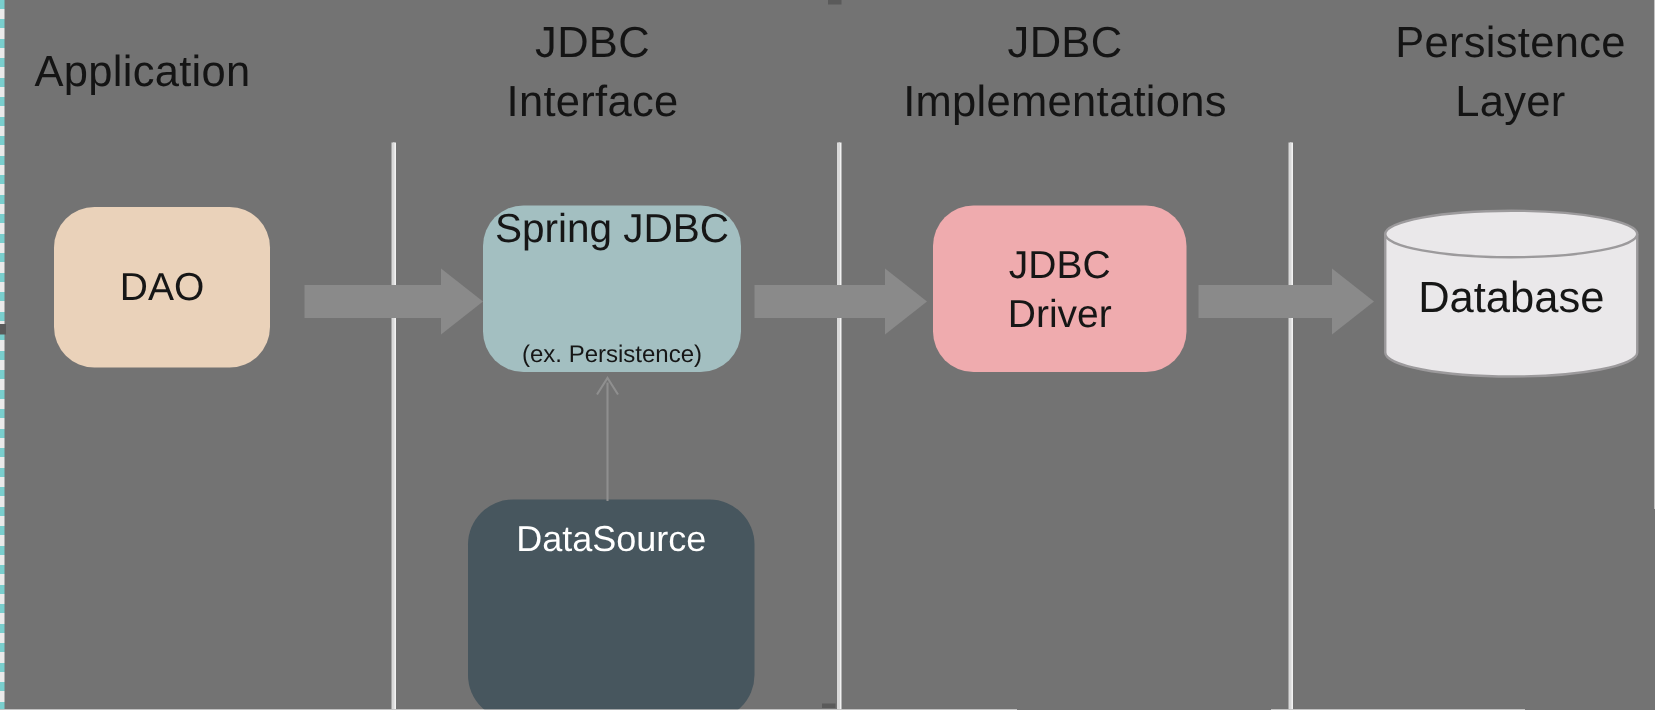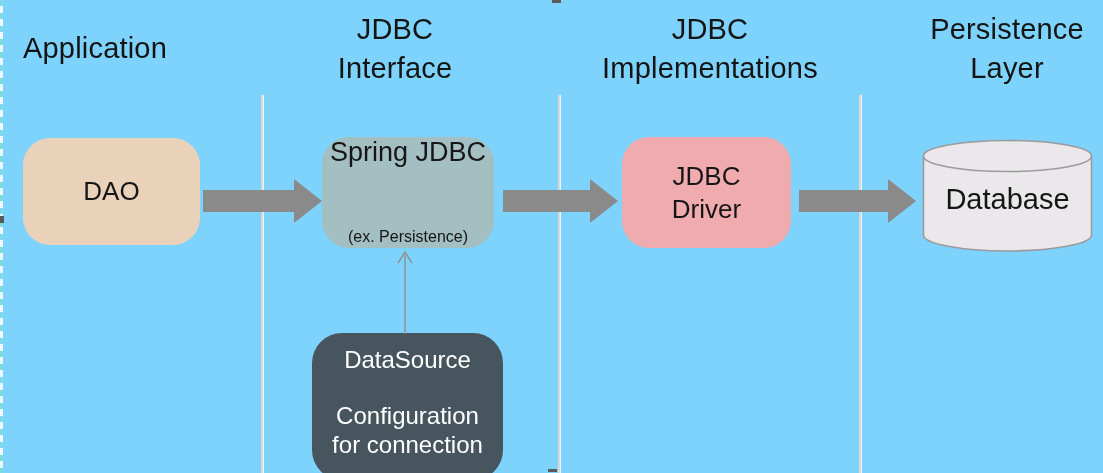--- a/index.html
+++ b/index.html
@@ -3,21 +3,21 @@
 <meta charset="utf-8">
 <style>
   * { margin: 0; padding: 0; box-sizing: border-box; }
   html, body { background: #ffffff; }
   body { font-family: "Liberation Sans", sans-serif; }
 
   .canvas {
     position: relative;
     width: 1103px;
     height: 473px;
-    background: #7dd3fc;
+    background: #737373;
     overflow: hidden;
   }
 
   
   .sel-edge-left {
     position: absolute; left: 0; top: 0; width: 3px; height: 473px;
     background: repeating-linear-gradient(180deg, #7adedd 0 6px, #ffffff 6px 13px);
     opacity: .85;
   }
   .sel-handle { position: absolute; background: #5a5a5a; }
@@ -54,21 +54,21 @@
     position: absolute;
     display: flex;
     flex-direction: column;
     align-items: center;
     justify-content: center;
     color: #161616;
     text-align: center;
   }
   .node.rounded { border-radius: 27px; }
 
-  .node-dao        { left: 23px;  top: 138px; width: 177px; height: 107px; font-size: 26px; }
+  .node-dao        { left: 36px;  top: 138px; width: 144px; height: 107px; font-size: 26px; }
   .node-spring     { left: 322px; top: 137px; width: 172px; height: 111px; justify-content: space-between; }
   .node-spring .main { font-size: 27px; line-height: 31px; }
   .node-spring .sub  { font-size: 16px; line-height: 22px; margin-top: 2px; }
   .node-driver     { left: 622px; top: 137px; width: 169px; height: 111px;
                      font-size: 26px; line-height: 33px; white-space: pre-line; }
 
   .node-datasource {
     left: 312px; top: 333px; width: 191px; height: 147px;
     border-radius: 30px;
     color: #ffffff;
@@ -147,22 +147,20 @@
   <div class="cylinder-wrap">
     <svg width="171" height="114" viewBox="0 0 171 114">
       <path d="M 1.5 17 L 1.5 96 A 84 16 0 0 0 169.5 96 L 169.5 17" stroke-width="1.6" style="stroke: rgb(156, 154, 156); fill: rgb(234, 232, 234);"></path>
       <ellipse cx="85.5" cy="17" rx="84" ry="15.5" stroke-width="1.6" style="stroke: rgb(156, 154, 156); fill: rgb(234, 232, 234);"></ellipse>
     </svg>
     <div class="cylinder-label">Database</div>
   </div>
 
   <div class="node node-datasource" style="background-color: rgb(71, 86, 94);">
     <span class="main">DataSource</span>
-    <span class="sub">Configuration
-for connection</span>
   </div>
 
   <div class="flow-arrow arrow-1">
     <div class="shaft" style="background-color: rgb(138, 138, 138);"></div>
     <div class="head" style="border-left: 28px solid #8a8a8a;"></div>
   </div>
   <div class="flow-arrow arrow-2">
     <div class="shaft" style="background-color: rgb(138, 138, 138);"></div>
     <div class="head" style="border-left: 28px solid #8a8a8a;"></div>
   </div>

